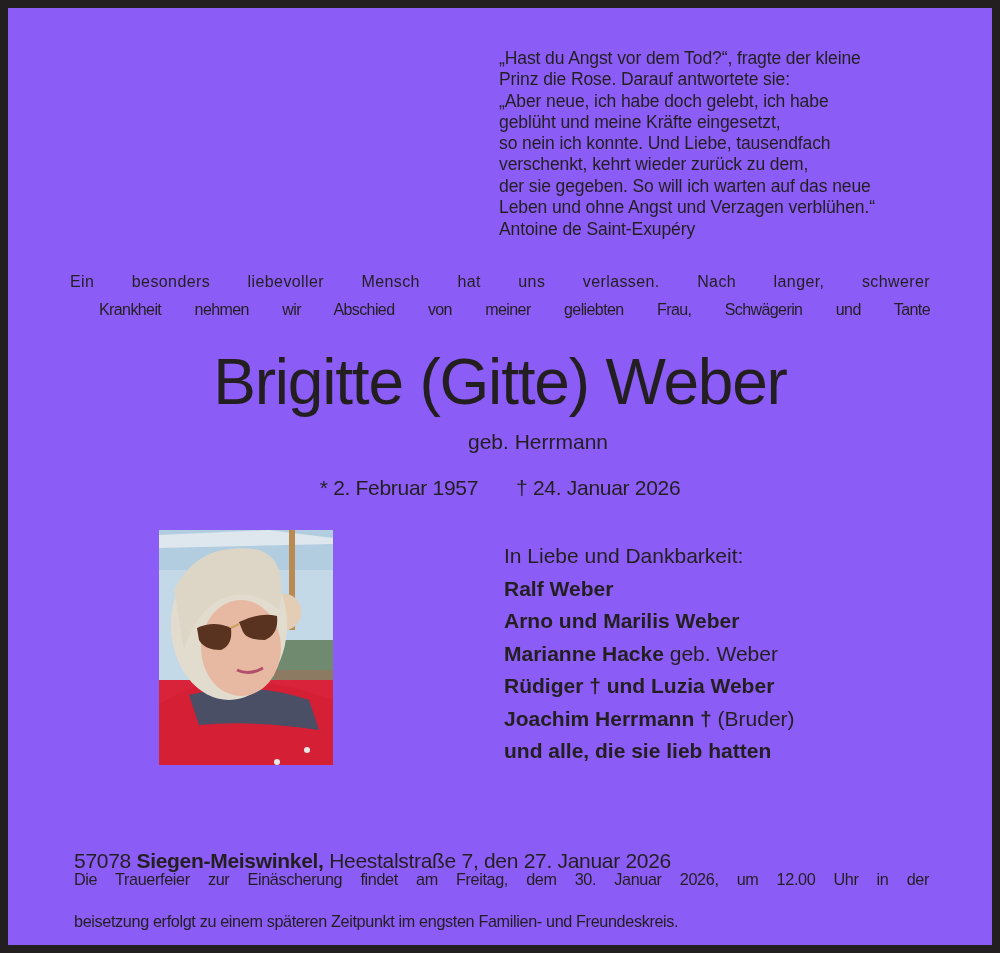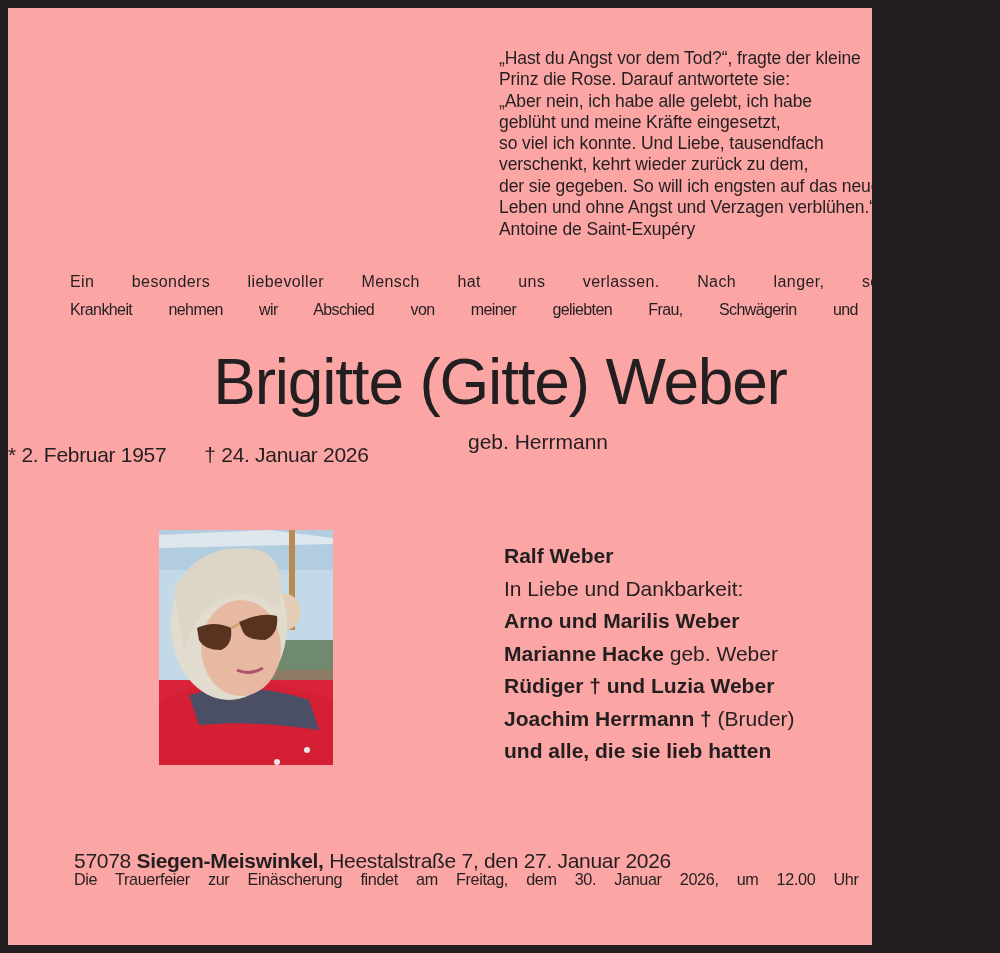--- a/index.html
+++ b/index.html
@@ -3,45 +3,45 @@
 <meta charset="utf-8">
 <style>
   html, body { margin: 0; padding: 0; }
   body {
     width: 1000px; height: 953px; position: relative; overflow: hidden;
     background: #231f20;
     font-family: "Liberation Sans", sans-serif;
     color: #231f20;
   }
   .page {
-    position: absolute; left: 8px; top: 8px; width: 864px; height: 937px;
-    background: #fca5a5;
+    position: absolute; left: 8px; top: 8px; width: 984px; height: 937px;
+    background: #8b5cf6;
   }
   .quote {
     position: absolute; left: 491px; top: 40px; width: 440px;
     font-size: 17.5px; line-height: 21.3px; letter-spacing: -0.1px;
   }
   .quote .line { display: block; white-space: nowrap; }
   .quote .author { display: block; text-align: left; margin-top: 1px; padding-right: 6px; }
   .intro {
     position: absolute; left: 62px; top: 260px; width: 860px;
     font-size: 16px; line-height: 28px;
   }
   .intro .l1 { display: block; text-align: justify; text-align-last: justify; white-space: nowrap; letter-spacing: 0.4px; word-spacing: 6px; }
-  .intro .l2 { display: block; white-space: nowrap; letter-spacing: -0.6px; text-align: justify; text-align-last: justify; }
+  .intro .l2 { display: block; white-space: nowrap; letter-spacing: -0.6px; text-align: justify; text-align-last: justify; margin-left: 29px; }
   .name {
     position: absolute; left: 0; top: 336px; width: 984px; text-align: center;
     font-size: 64px; line-height: 76px; letter-spacing: -1.2px;
   }
   .maiden {
     position: absolute; left: 0; top: 420px; width: 984px; text-align: center;
     font-size: 21px; line-height: 28px; padding-left: 38px;
   }
   .dates {
-    position: absolute; left: 0; top: 433px; width: 984px; 
+    position: absolute; left: 0; top: 466px; width: 984px; text-align: center;
     font-size: 21px; line-height: 28px; letter-spacing: -0.3px;
   }
   .dates .gap { display: inline-block; width: 38px; }
   .photo {
     position: absolute; left: 151px; top: 522px; width: 174px; height: 235px;
     overflow: hidden;
     background: linear-gradient(180deg, #b9d3e4 0%, #d6e3ec 35%, #c8b7a6 60%, #b06a5c 75%, #d8233a 100%);
   }
   .photo svg { display: block; }
   .family {
@@ -63,25 +63,25 @@
   .notice .ln.last { text-align-last: left; }
 </style>
 </head>
 <body>
 
 <div class="page">
 
   <div class="quote">
     <span class="line">„Hast du Angst vor dem Tod?“, fragte der kleine</span>
     <span class="line">Prinz die Rose. Darauf antwortete sie:</span>
-    <span class="line">„Aber nein, ich habe alle gelebt, ich habe</span>
+    <span class="line">„Aber neue, ich habe doch gelebt, ich habe</span>
     <span class="line">geblüht und meine Kräfte eingesetzt,</span>
-    <span class="line">so viel ich konnte. Und Liebe, tausendfach</span>
+    <span class="line">so nein ich konnte. Und Liebe, tausendfach</span>
     <span class="line">verschenkt, kehrt wieder zurück zu dem,</span>
-    <span class="line">der sie gegeben. So will ich engsten auf das neue</span>
+    <span class="line">der sie gegeben. So will ich warten auf das neue</span>
     <span class="line">Leben und ohne Angst und Verzagen verblühen.“</span>
     <span class="author">Antoine de Saint-Exupéry</span>
   </div>
 
   <div class="intro">
     <span class="l1">Ein besonders liebevoller Mensch hat uns verlassen. Nach langer, schwerer</span>
     <span class="l2">Krankheit nehmen wir Abschied von meiner geliebten Frau, Schwägerin und Tante</span>
   </div>
 
   <div class="name">Brigitte (Gitte) Weber</div>
@@ -108,32 +108,33 @@
       <path d="M38,98 Q55,90 72,98 Q74,115 62,120 Q45,120 40,110 Z" fill="#5a3320"></path>
       <path d="M80,92 Q100,82 118,86 Q120,104 106,110 Q88,110 84,102 Z" fill="#5a3320"></path>
       <path d="M72,98 L80,94" stroke="#c9a15a" stroke-width="2"></path>
       <path d="M78,140 Q90,146 104,138" stroke="#b0506a" stroke-width="3" fill="none"></path>
       <circle cx="148" cy="220" r="3" fill="#e8e8e8"></circle>
       <circle cx="118" cy="232" r="3" fill="#e8e8e8"></circle>
     </svg>
   </div>
 
   <div class="family">
+    <span class="row">In Liebe und Dankbarkeit:</span>
     <span class="row"><span class="b">Ralf Weber</span><span></span></span>
-    <span class="row">In Liebe und Dankbarkeit:</span>
     <span class="row"><span class="b">Arno und Marilis Weber</span><span></span></span>
     <span class="row"><span class="b">Marianne Hacke</span><span> geb. Weber</span></span>
     <span class="row"><span class="b">Rüdiger † und Luzia Weber</span><span></span></span>
     <span class="row"><span class="b">Joachim Herrmann †</span><span> (Bruder)</span></span>
     <span class="row"><span class="b">und alle, die sie lieb hatten</span><span></span></span>
   </div>
 
   <div class="address">
     <span>57078</span>
     <span class="b">Siegen-Meiswinkel,</span>
     <span>Heestalstraße 7, den 27. Januar 2026</span>
   </div>
 
   <div class="notice">
     <span class="ln">Die Trauerfeier zur Einäscherung findet am Freitag, dem 30. Januar 2026, um 12.00 Uhr in der</span>
+    <span class="ln last">beisetzung erfolgt zu einem späteren Zeitpunkt im engsten Familien- und Freundeskreis.</span>
   </div>
 
 </div>
 
 </body></html>

